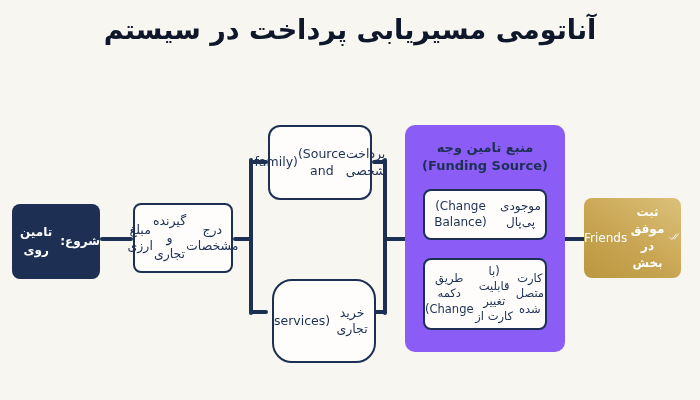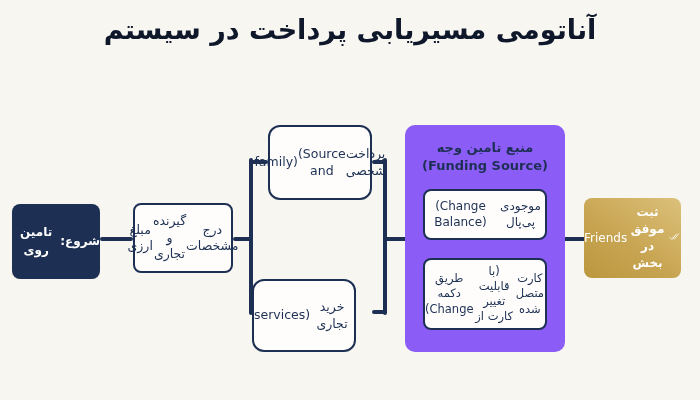--- a/index.html
+++ b/index.html
@@ -30,21 +30,21 @@
   .box span{display:block;}
 
   .white{background:#fefdfb;border:2.5px solid #1d3054;}
 
   .start{
     left:12px;top:204px;width:88px;height:75px;border-radius:8px;
     background:#1d3054;color:#ffffff;font-weight:600;font-size:12px;line-height:1.45;
   }
   .details{left:133px;top:203px;width:100px;height:70px;border-radius:8px;font-size:12.5px;text-align:center;}
   .personal{left:268px;top:125px;width:104px;height:75px;border-radius:12px;}
-  .commercial{left:252px;top:279px;width:104px;height:73px;border-radius:12px;}
+  .commercial{left:272px;top:279px;width:104px;height:84px;border-radius:20px;}
 
   .funding{
     position:absolute;left:405px;top:125px;width:160px;height:227px;
     background:#8b5cf6;border-radius:10px;box-sizing:border-box;
     color:#1d3054;text-align:center;
   }
   .funding-title{padding-top:14px;font-weight:bold;font-size:13px;line-height:1.35;}
   .balance{left:18px;top:64px;width:124px;height:51px;border-width:2px;border-radius:8px;font-size:12px;}
   .card{left:18px;top:133px;width:124px;height:72px;border-width:2px;border-radius:8px;font-size:11.5px;}
   .funding .box{position:absolute;}

